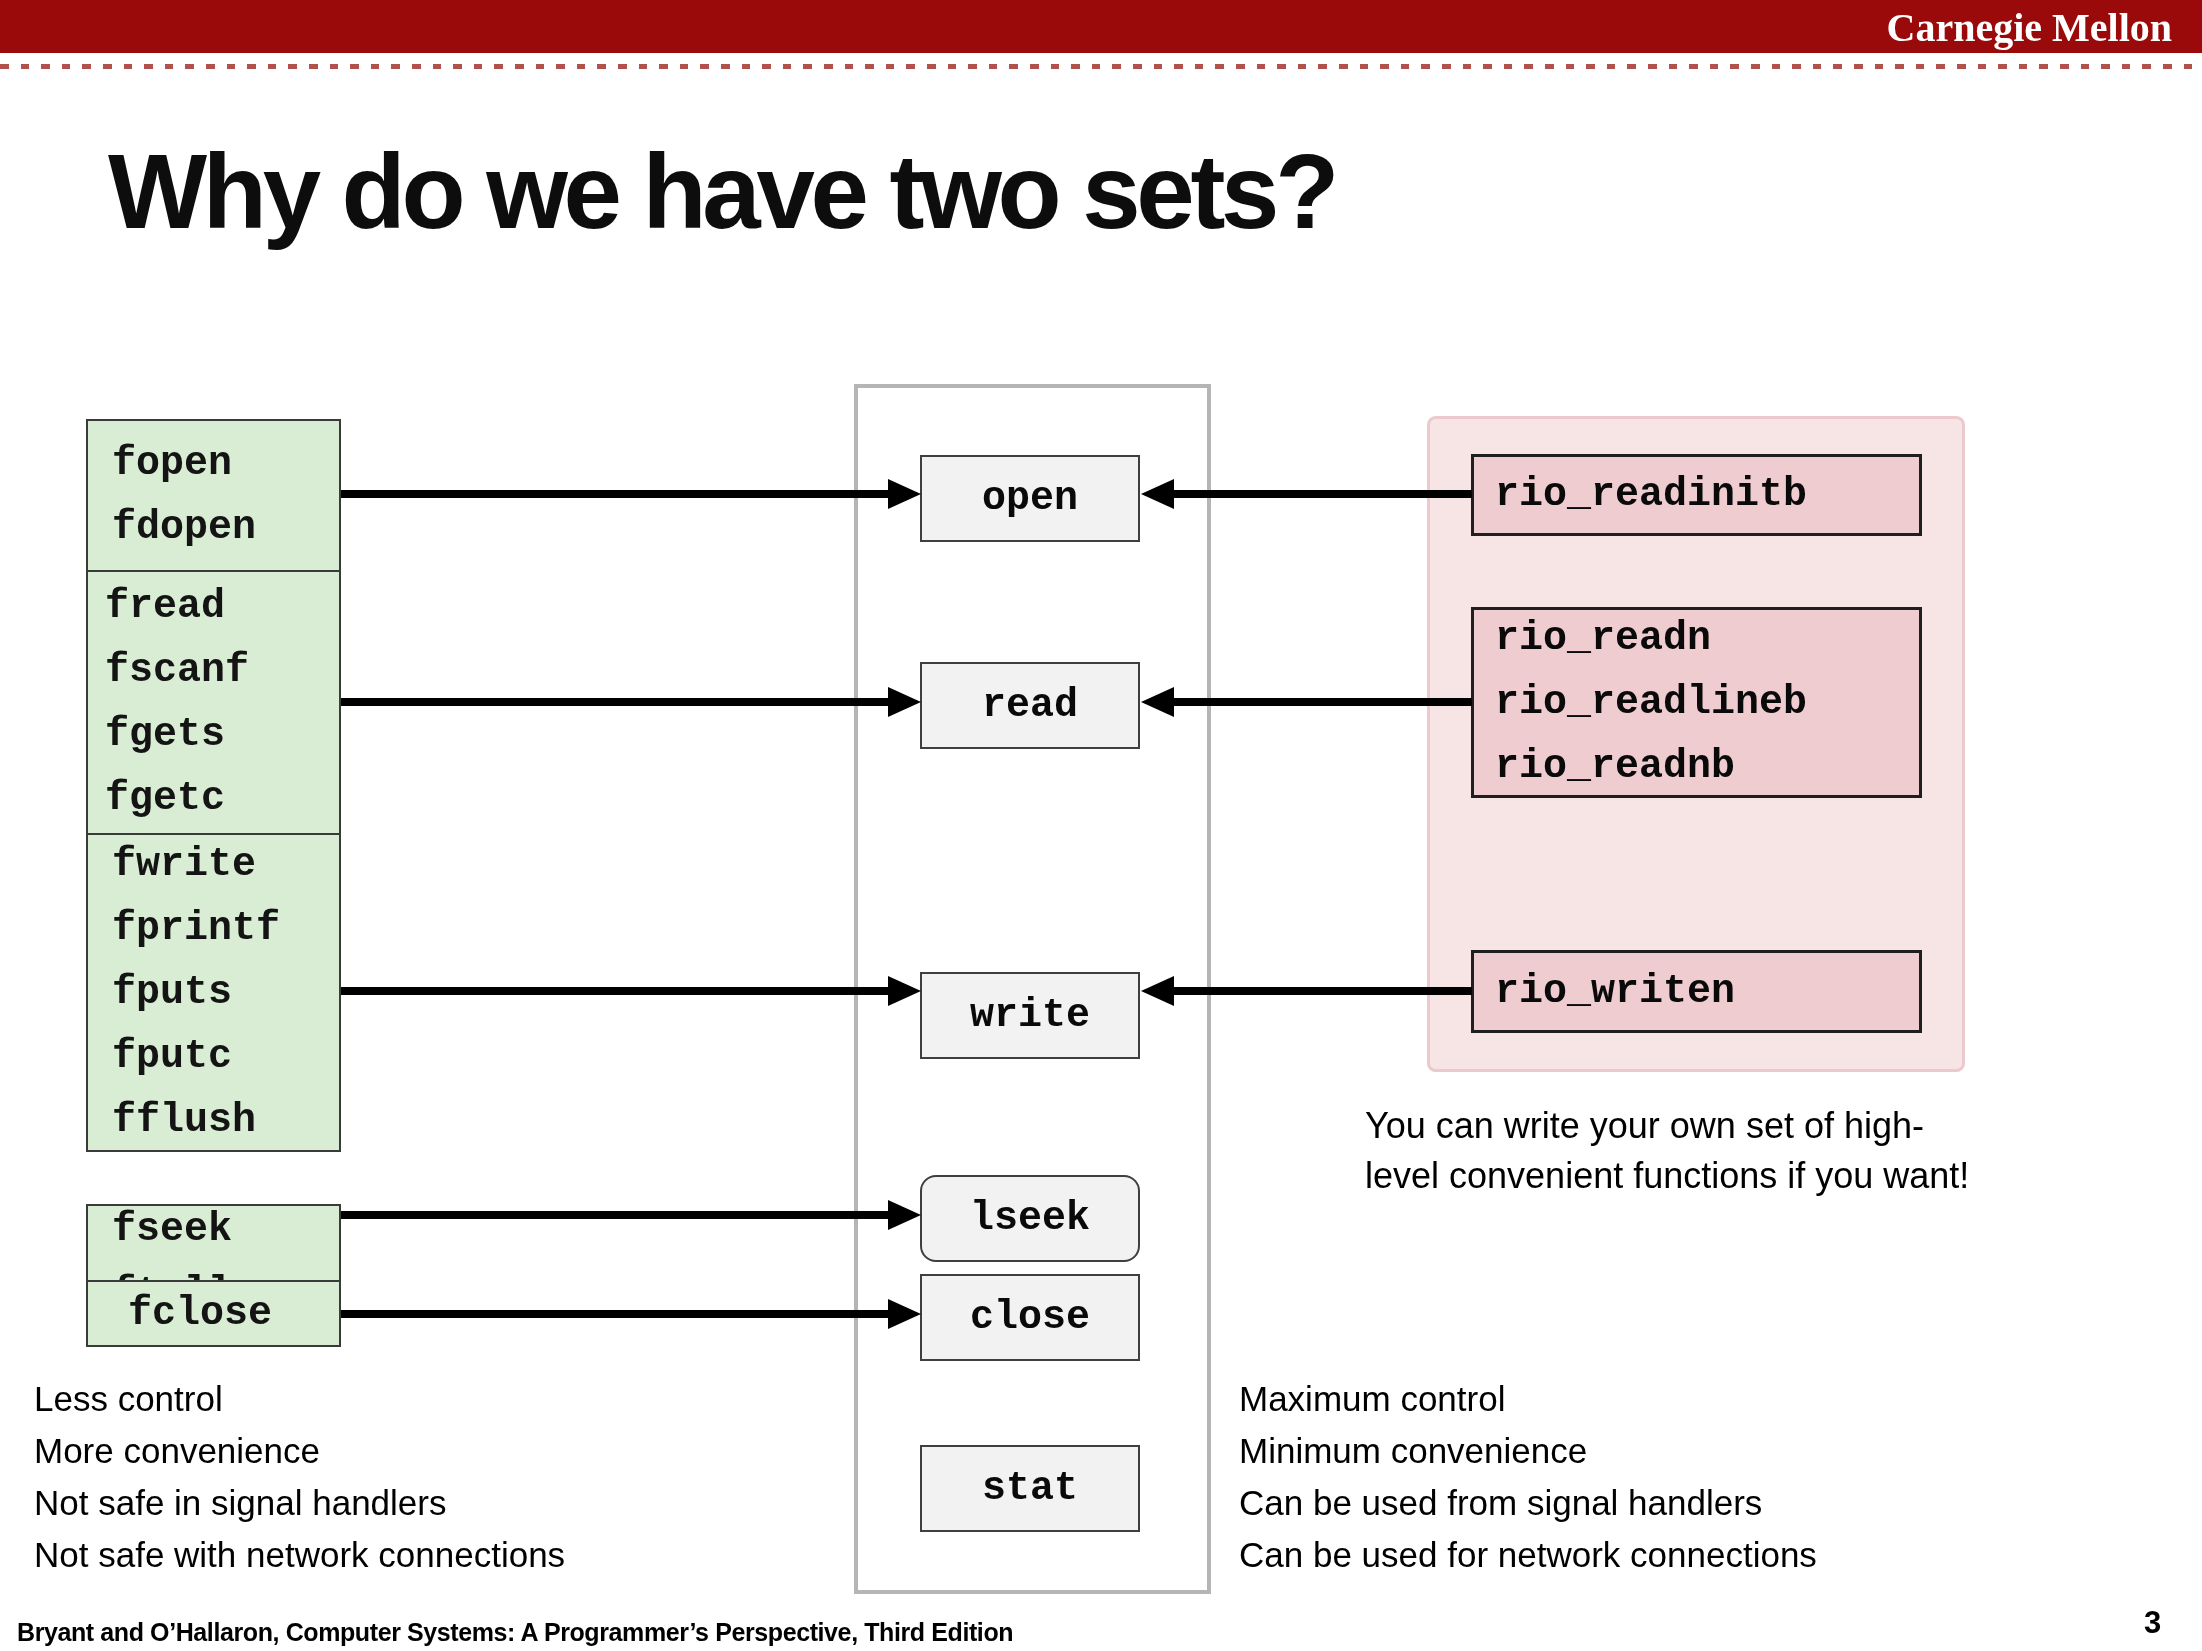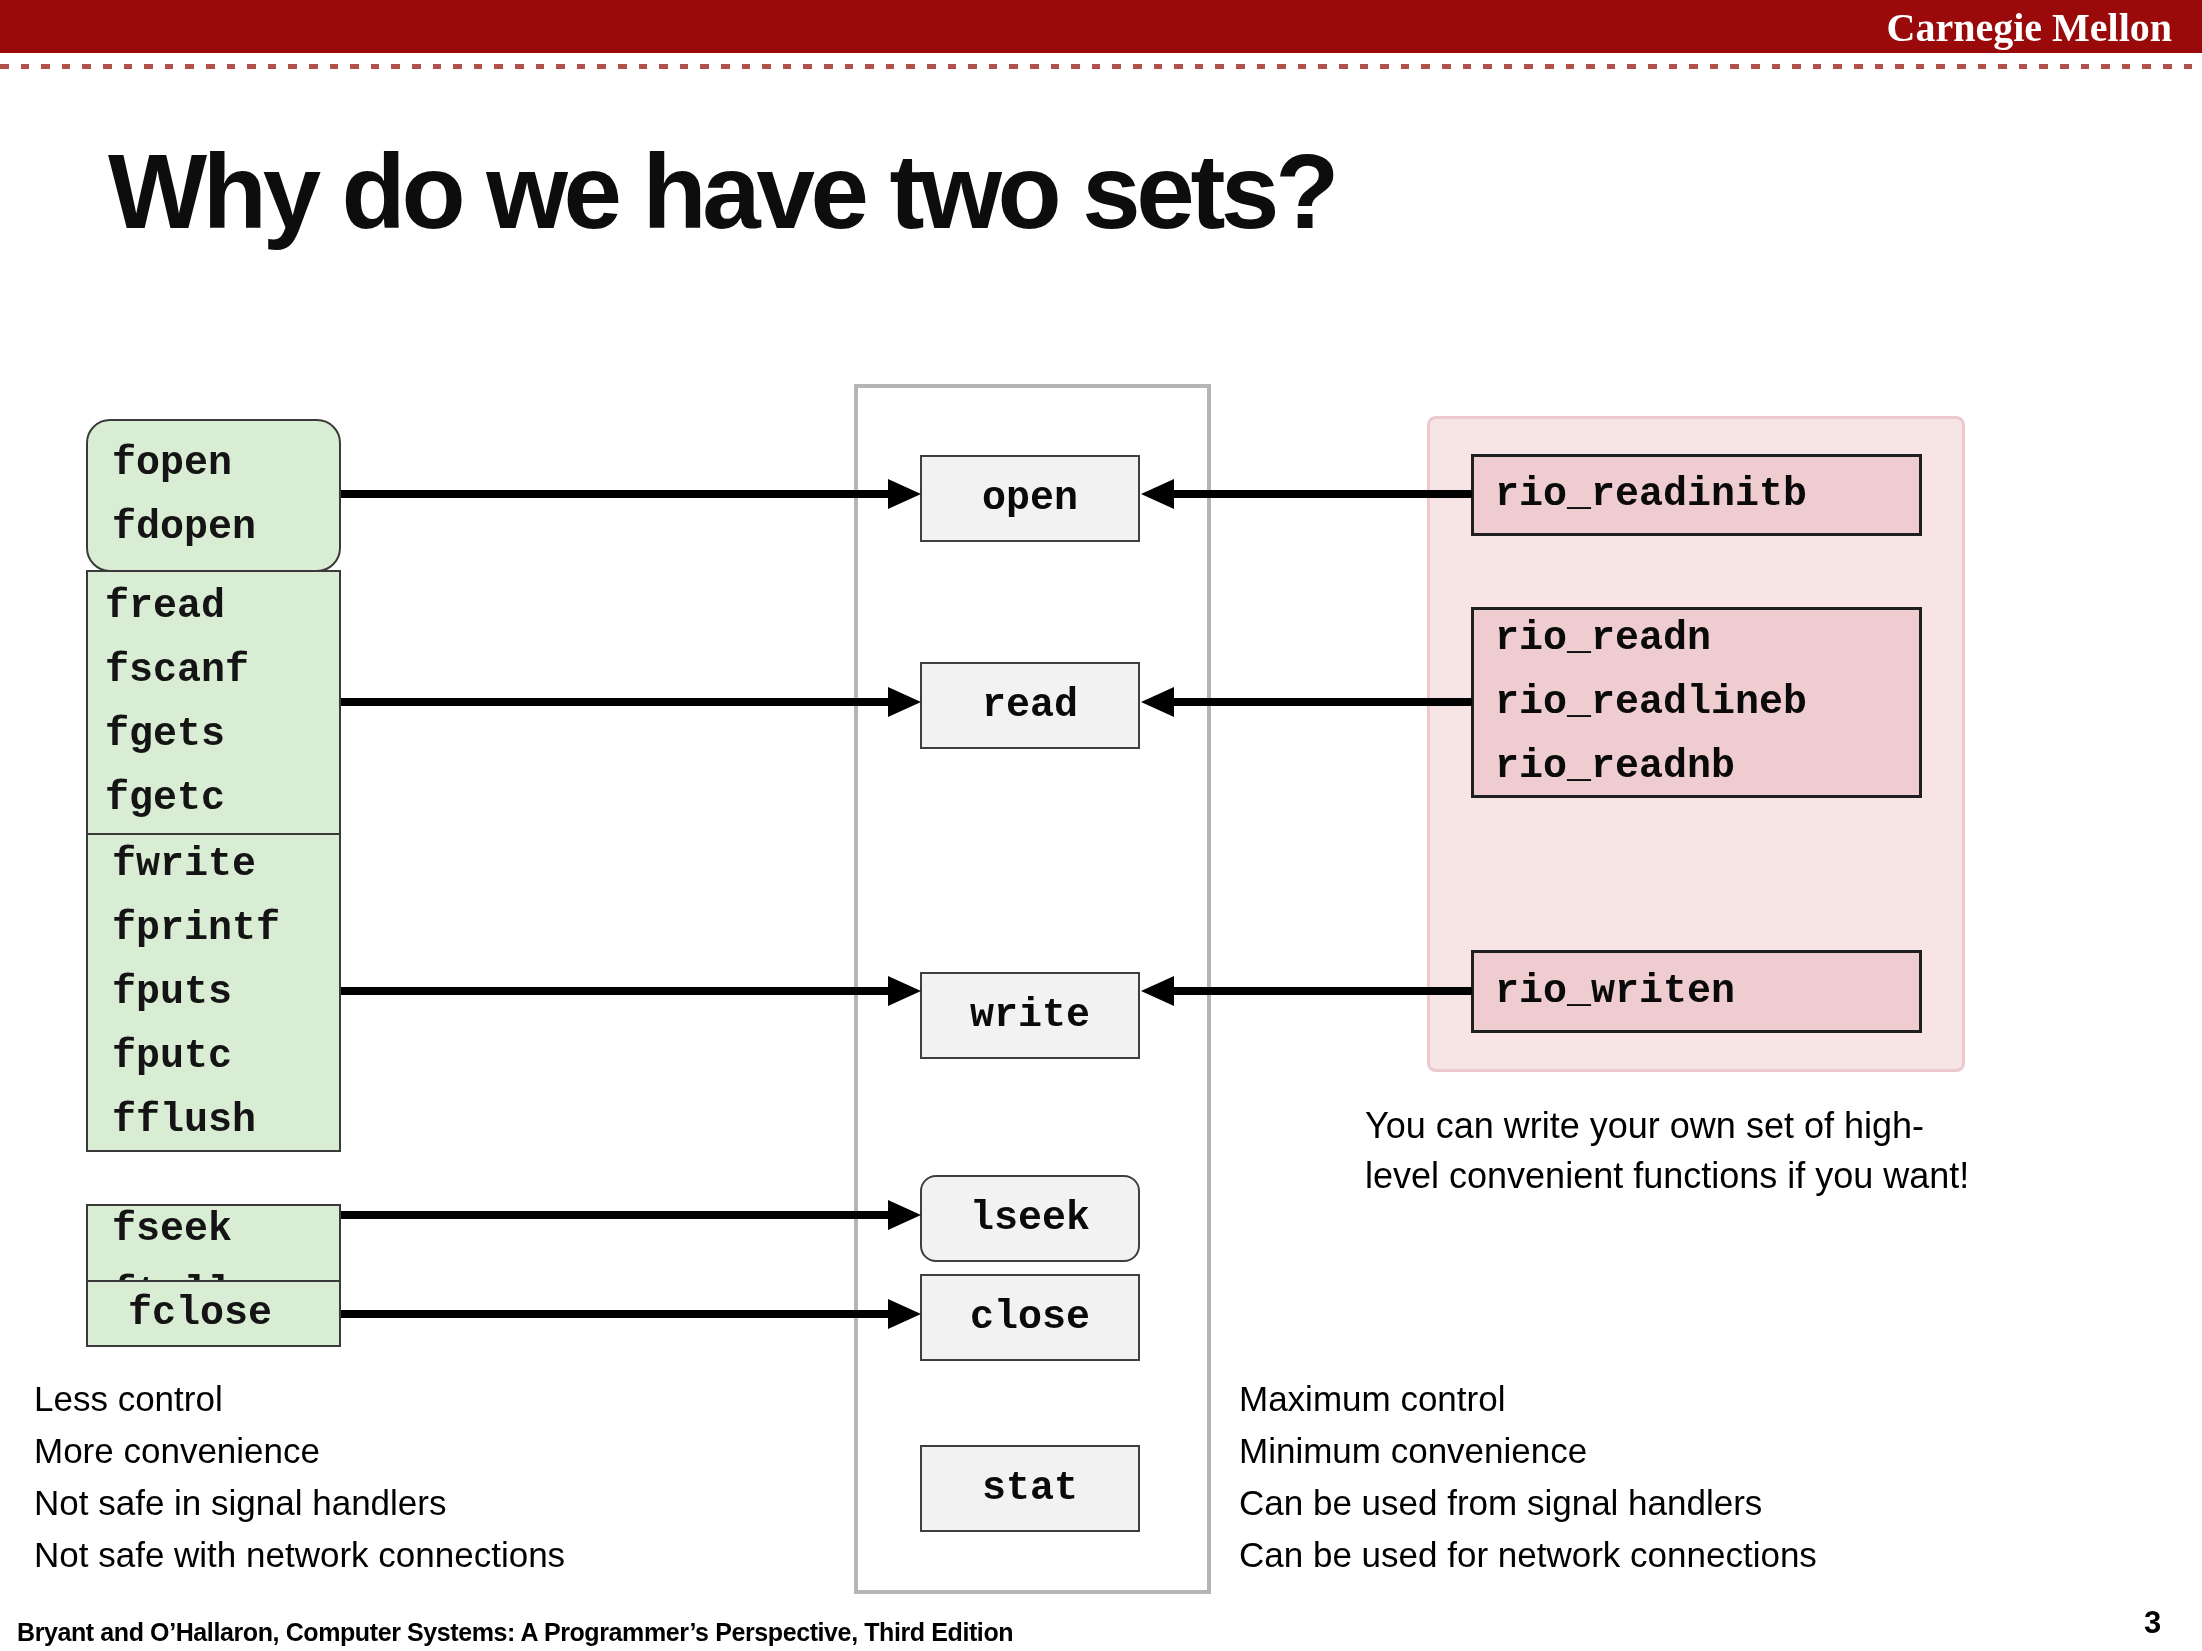--- a/index.html
+++ b/index.html
@@ -15,21 +15,21 @@
   .accent { position:absolute; left:0; top:64px; width:2203px; height:5.2px;
             background:repeating-linear-gradient(90deg,#b0514c 0 8.6px,#ffffff 8.6px 20.6px); }
   
   .title { position:absolute; left:108px; top:134px; color:#0d0d0d;
            font-weight:700; font-size:105px; line-height:1.1; letter-spacing:-4.3px; }
   
   .box-green { position:absolute; left:86px; width:255px; box-sizing:border-box;
                background:#d9ecd4; border:2.6px solid #3a3a3a;
                display:flex; flex-direction:column; justify-content:center; padding-left:24px;
                font-family:"Liberation Mono", monospace; font-weight:700; font-size:40px; line-height:64px; color:#141414; }
-  .g1 { top:419px;  height:153px;border-radius:24px; }
+  .g1 { top:419px;  height:153px; }
   .g2 { top:570px;  height:266px;padding-left:17px; }
   .g3 { top:833px;  height:319px; }
   .g4 { top:1204px; height:115px; }
   .g5 { top:1280px; height:67px;padding-left:40px;  }
   
   .unix-wrap { position:absolute; left:854px; top:384px; width:357px; height:1210px;
                box-sizing:border-box; border:4.3px solid #b5b5b5; background:#ffffff; }
   .box-unix { position:absolute; left:920px; width:220px; height:87px; box-sizing:border-box;
               background:#f2f2f2; border:2.6px solid #3f3f3f;
               display:flex; align-items:center; justify-content:center;

